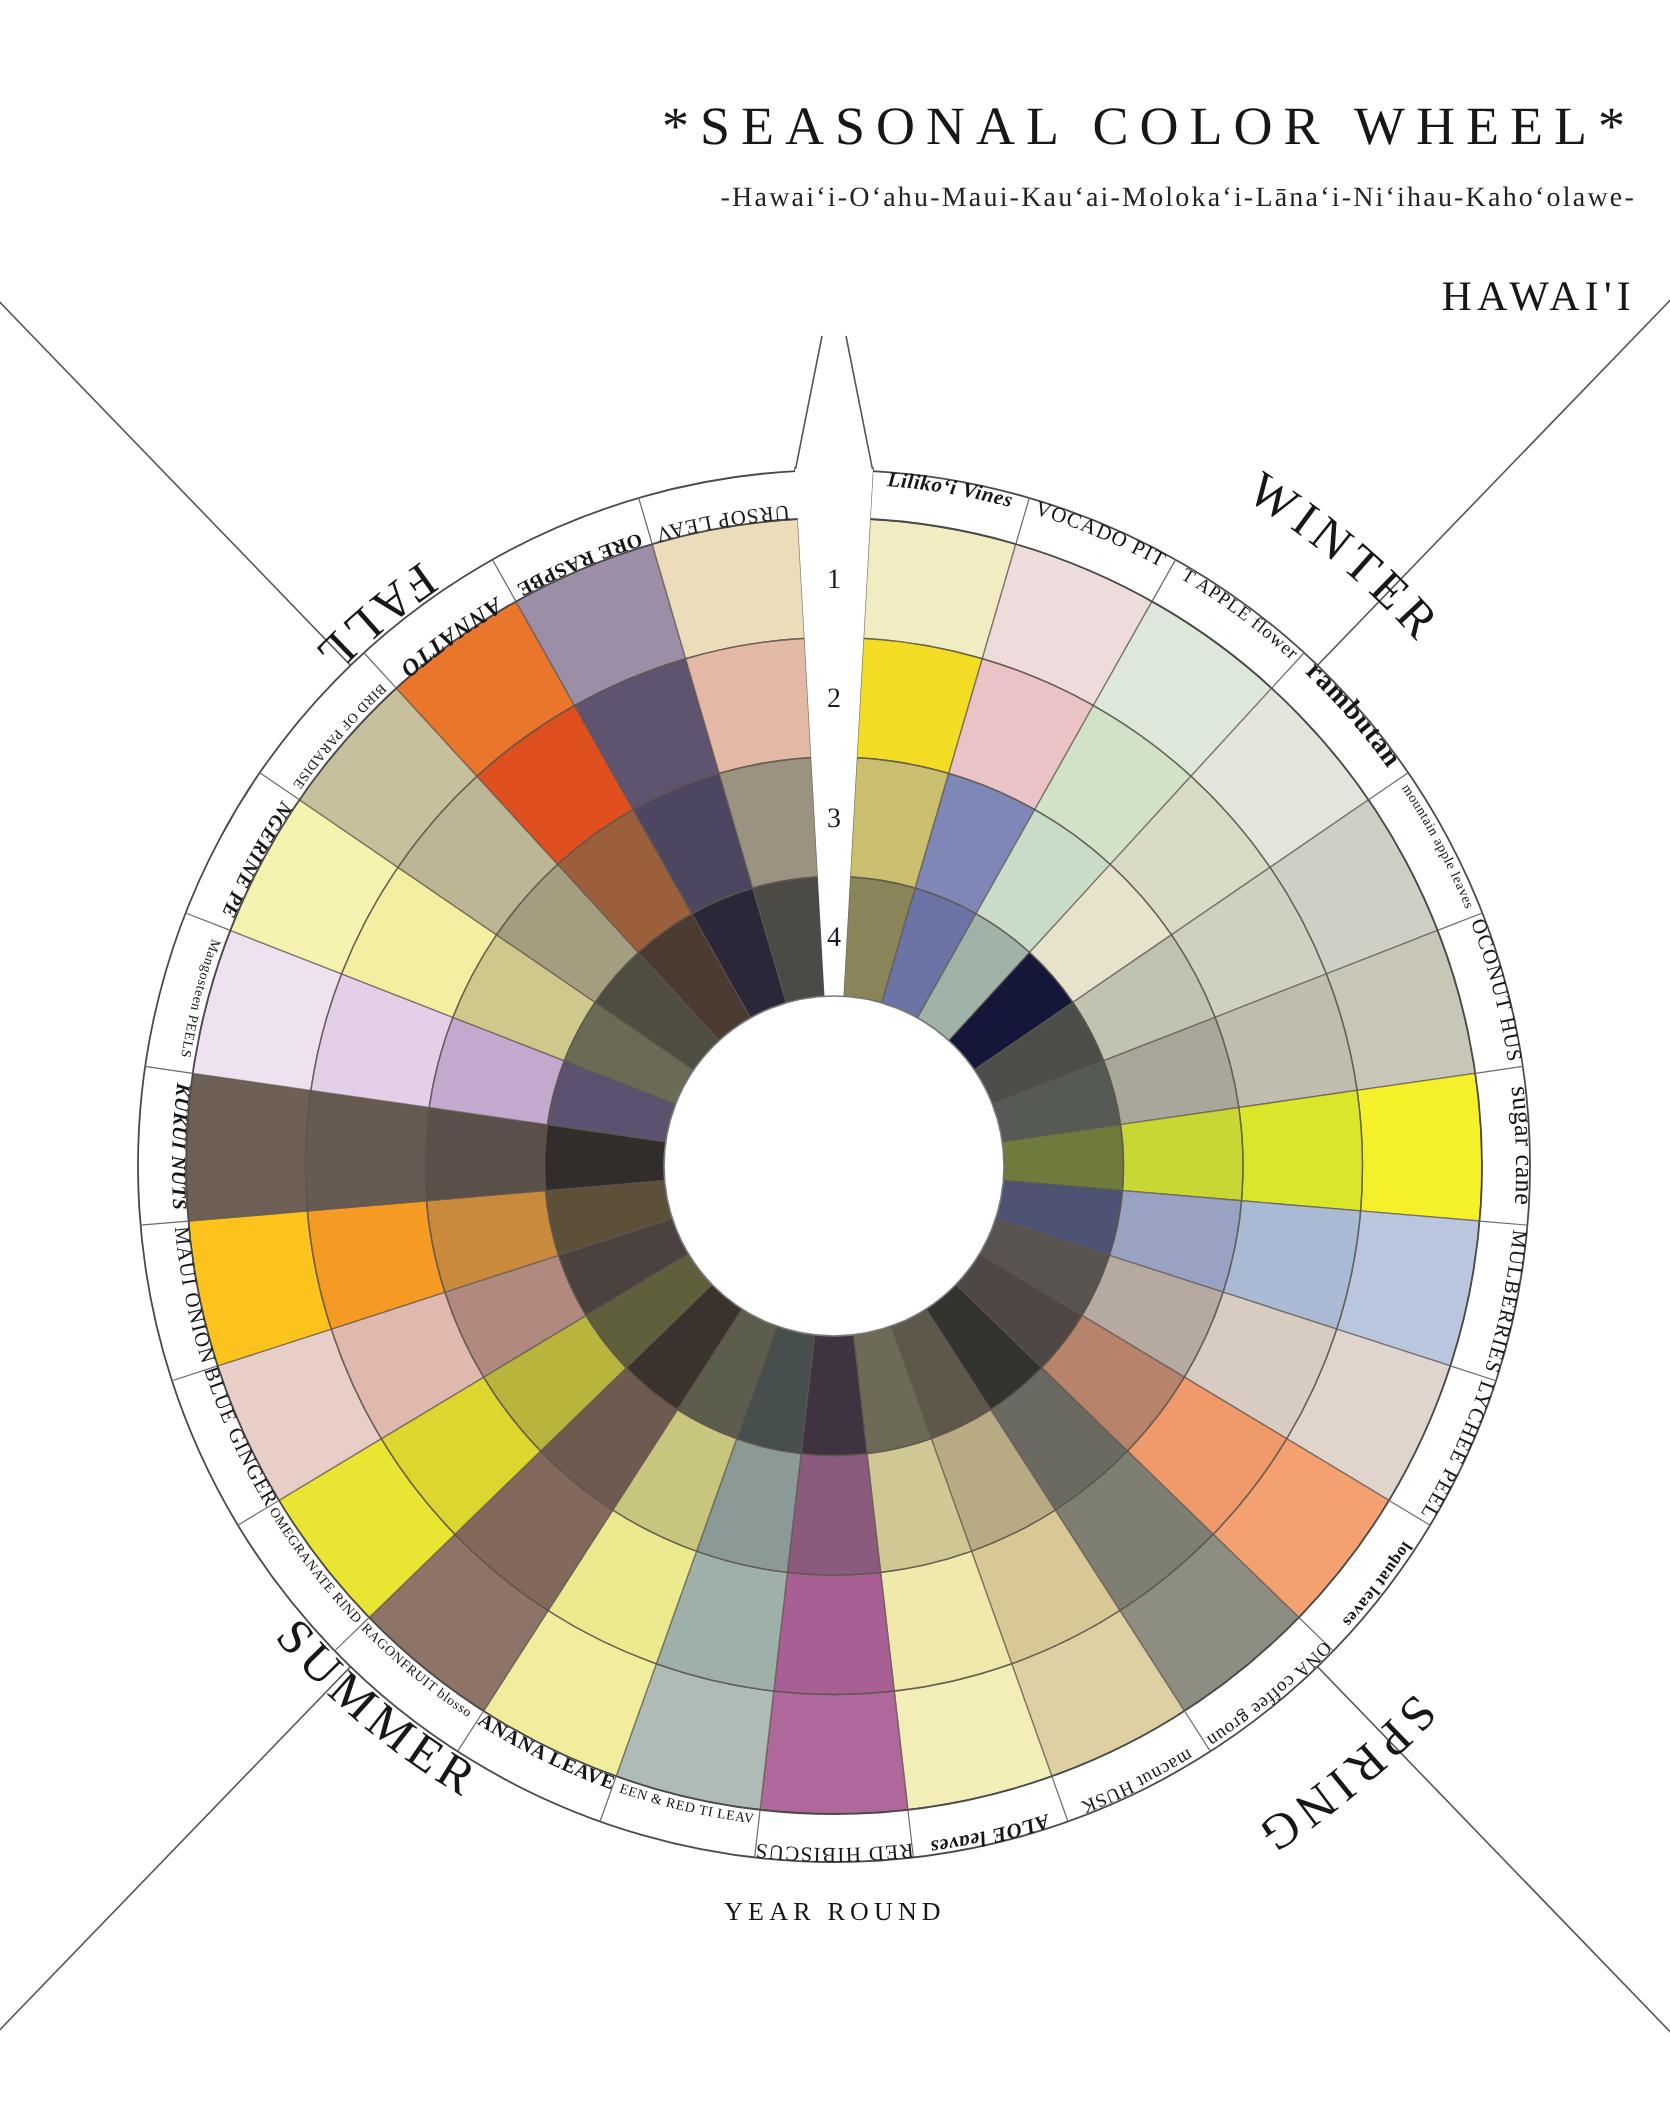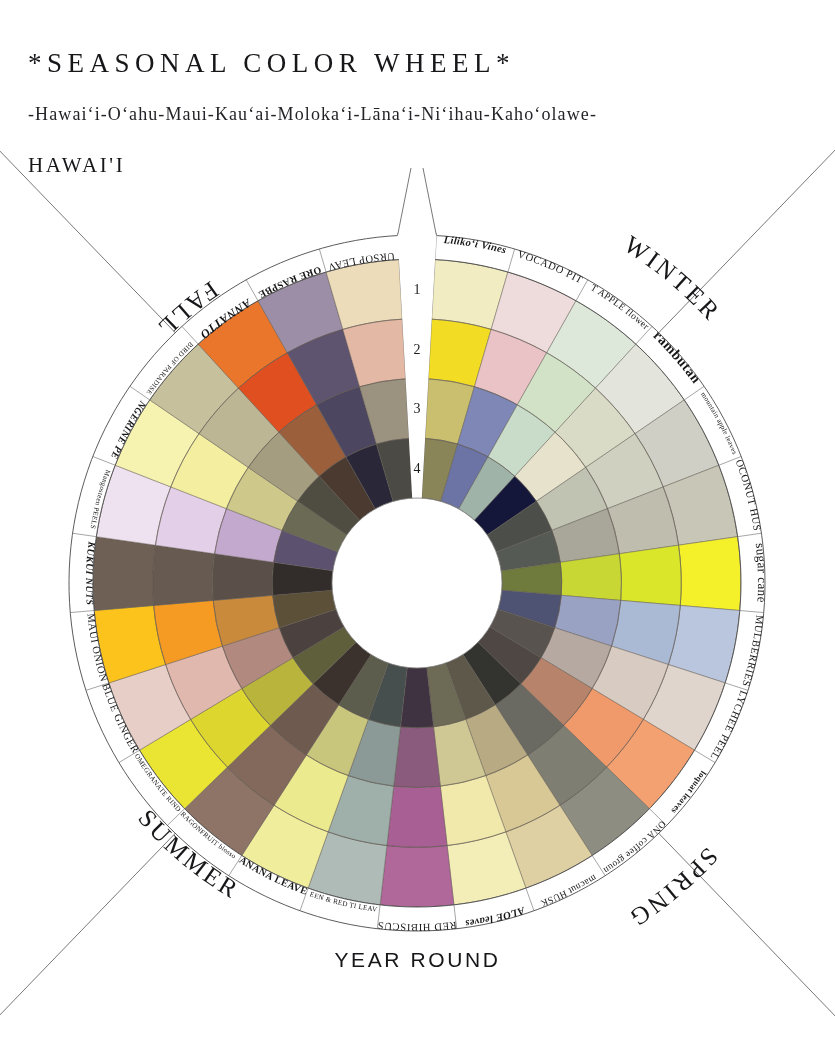--- a/index.html
+++ b/index.html
@@ -12,54 +12,53 @@
     height: 1055px;
     position: relative;
     overflow: hidden;
     font-family: "Liberation Serif", serif;
     color: #1a1a1a;
   }
 
   .header {
     position: absolute;
     top: 0; left: 0; right: 17px;
-    text-align: left;
+    text-align: right;
     padding-top: 48px;
-    padding-left: 28px;
   }
   .main-title {
     font-family: "Liberation Serif", serif;
     font-size: 27px;
     letter-spacing: 5.5px;
     font-weight: 400;
     color: #17171a;
     white-space: nowrap;
   }
   .subtitle {
-    margin-top: 25px;
-    font-family: "Liberation Serif", serif;
-    font-size: 18px;
+    margin-top: 13px;
+    font-family: "Liberation Serif", serif;
+    font-size: 14px;
     letter-spacing: 1.1px;
     color: #242428;
     white-space: nowrap;
   }
   .region-title {
     margin-top: 28px;
     font-family: "Liberation Serif", serif;
     font-size: 21px;
     letter-spacing: 2.6px;
     color: #17171a;
   }
   .footer-title {
     position: absolute;
     left: 0; right: 0;
     top: 948px;
     text-align: center;
-    font-family: Liberation Sans, sans-serif;
-    font-size: 21px;
+    font-family: Liberation Serif, serif;
+    font-size: 13px;
     letter-spacing: 2.6px;
     color: #17171a;
   }
   .wheel-wrap {
     position: absolute;
     left: 0;
     top: 0;
     width: 835px;
     height: 1055px;
   }

